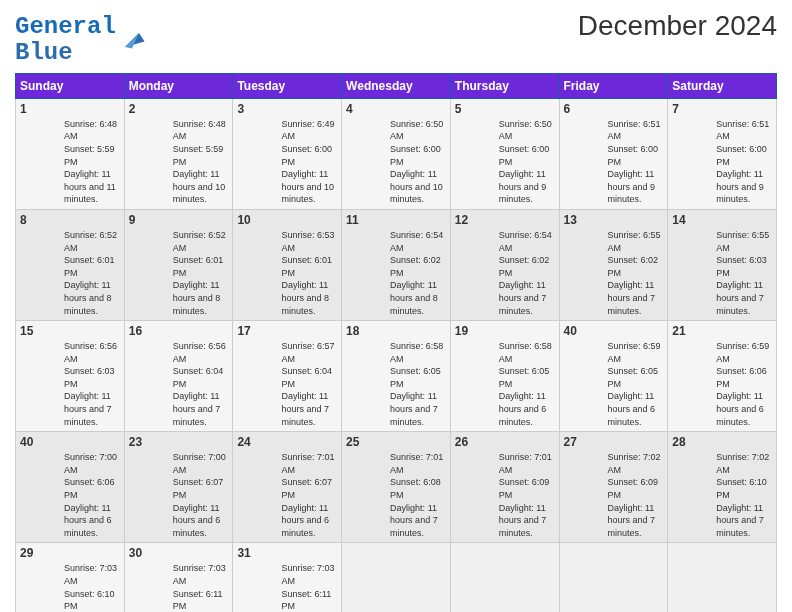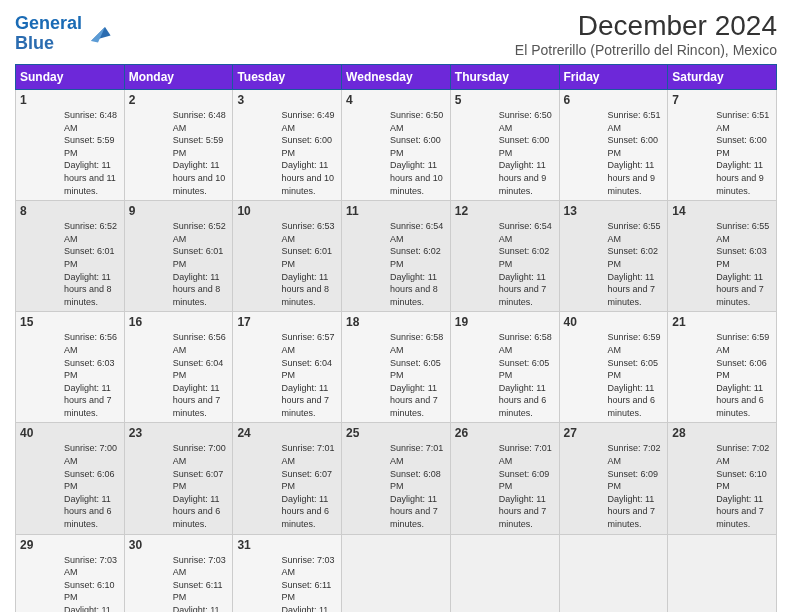--- a/index.html
+++ b/index.html
@@ -15,24 +15,25 @@
       justify-content: space-between;
       align-items: flex-start;
       margin-bottom: 6px;
     }
     .logo {
       display: flex;
       align-items: center;
       margin-top: 4px;
     }
     .logo-text {
-      font-size: 18px;
+      font-size: 24px;
       font-weight: bold;
       color: #333;
       line-height: 1.1;
+      font-family: Liberation Mono, monospace;
     }
     .logo-text span {
       color: #1a6bb5;
     }
     .logo-icon {
       width: 28px;
       height: 28px;
       margin-left: 2px;
     }
     .title-area {
@@ -104,21 +105,20 @@
         </div>
         <svg class="logo-icon" viewBox="0 0 40 40">
           <polygon points="10,30 30,10 38,22" fill="#2b6cb0"></polygon>
           <polygon points="10,30 30,10 20,32" fill="#5b9bd5"></polygon>
         </svg>
       </div>
     </div>
   </div>
   <div class="title-area">
     <div class="month-title">December 2024</div>
-    <div class="location-title">El Potrerillo (Potrerillo del Rincon), Mexico</div>
   </div>
 </div>
 
 <table class="calendar-table">
   <thead>
     <tr id="header-row">
     <th>Sunday</th>
         <th>Monday</th>
         <th>Tuesday</th>
         <th>Wednesday</th>

